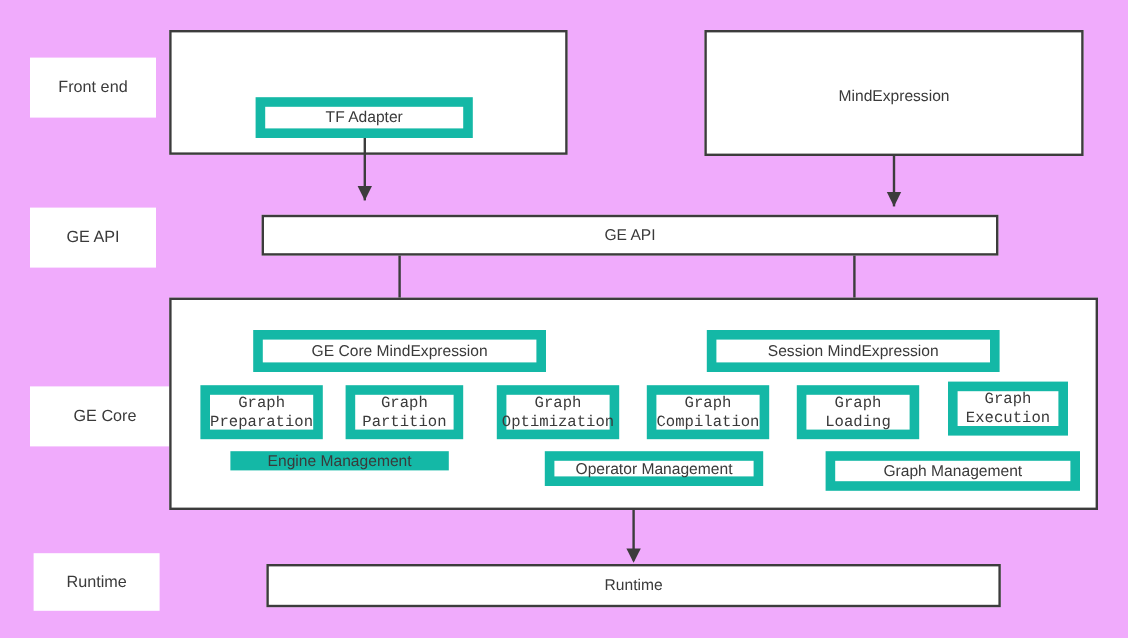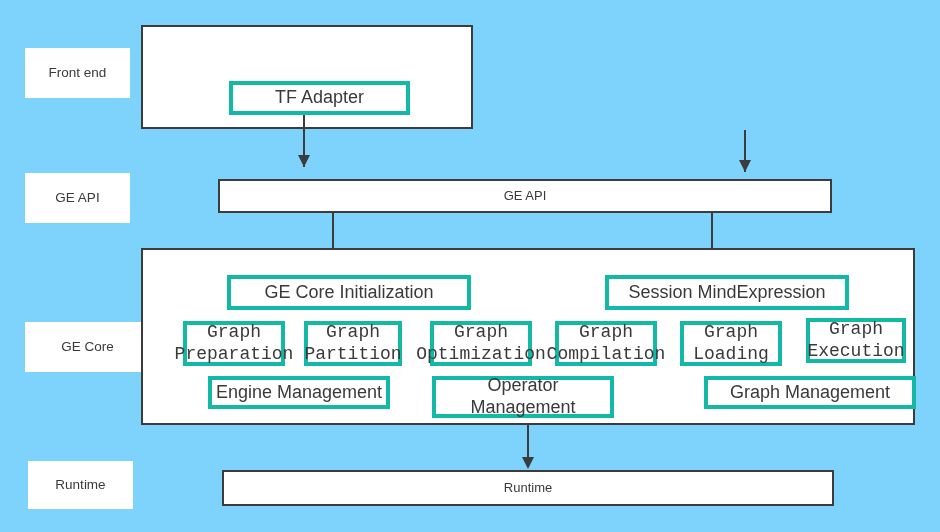--- a/index.html
+++ b/index.html
@@ -4,21 +4,21 @@
 <style>
   html, body {
     margin: 0;
     padding: 0;
     background: #000000;
   }
   #canvas {
     position: relative;
     width: 940px;
     height: 532px;
-    background: #7dd3fc;
+    background: #f0abfc;
     font-family: "Liberation Sans", sans-serif;
     overflow: hidden;
   }
   .box {
     position: absolute;
     background: #ffffff;
     color: #3a3a3a;
     display: flex;
     align-items: center;
     justify-content: center;
@@ -40,23 +40,22 @@
   }
   .container-title {
     position: absolute;
     width: 100%;
     text-align: center;
     color: #3a3a3a;
     font-size: 13px;
   }
   
   .unit {
-    border: 4px solid #14b8a6;
-    font-size: 18px;
-    margin-left: 16px;
+    border: 8px solid #14b8a6;
+    font-size: 13px;
   }
   .bar {
     border: 2px solid #3c3c3c;
     font-size: 13px;
   }
   .two-line {
     white-space: pre-line;
     font-family: Liberation Mono, monospace;
   }
   
@@ -85,38 +84,41 @@
 
   <div class="box layer-label" style="left:25px; top:322px; width:125px; height:50px;">GE Core</div>
 
   <div class="box layer-label" style="left:28px; top:461px; width:105px; height:48px;">Runtime</div>
 
   <div class="box container-box" style="left:141px; top:25px; width:332px; height:104px;">
     <div class="container-title" style="top:30px;margin-top:44px;">Tensorflow</div>
   </div>
   <div class="box unit" style="left:213px; top:81px; width:181px; height:34px;">TF Adapter</div>
 
+  <div class="box container-box" style="left:587px; top:25px; width:316px; height:105px;">
+    <div class="container-title" style="top:45px;">MindExpression</div>
+  </div>
 
   <div class="arrow-line" style="left:303px; top:115px; height:52px;"></div>
   <div class="arrow-head" style="left:298px; top:155px;"></div>
 
   <div class="arrow-line" style="left:744px; top:130px; height:42px;"></div>
   <div class="arrow-head" style="left:739px; top:160px;"></div>
 
   <div class="box bar" style="left:218px; top:179px; width:614px; height:34px;">GE API</div>
 
   <div class="arrow-line" style="left:332px; top:213px; height:48px;"></div>
   <div class="arrow-head" style="left:327px; top:253px;"></div>
 
   <div class="arrow-line" style="left:711px; top:213px; height:48px;"></div>
   <div class="arrow-head" style="left:706px; top:253px;"></div>
 
   <div class="box container-box" style="left:141px; top:248px; width:774px; height:177px;"></div>
 
-  <div class="box unit" style="left:211px; top:275px; width:244px; height:35px;">GE Core Initialization</div>
+  <div class="box unit" style="left:211px; top:275px; width:244px; height:35px;">GE Core MindExpression</div>
 
   <div class="box unit" style="left:589px; top:275px; width:244px; height:35px;">Session MindExpression</div>
 
   <div class="box unit two-line" style="left:167px; top:321px; width:102px; height:45px;">Graph
 Preparation</div>
 
   <div class="box unit two-line" style="left:288px; top:321px; width:98px; height:45px;">Graph
 Partition</div>
 
   <div class="box unit two-line" style="left:414px; top:321px; width:102px; height:45px;">Graph
@@ -124,23 +126,23 @@
 
   <div class="box unit two-line" style="left:539px; top:321px; width:102px; height:45px;">Graph
 Compilation</div>
 
   <div class="box unit two-line" style="left:664px; top:321px; width:102px; height:45px;">Graph
 Loading</div>
 
   <div class="box unit two-line" style="left:790px; top:318px; width:100px; height:45px;">Graph
 Execution</div>
 
-  <div class="box unit" style="left:192px; top:376px; width:182px; height:33px;">Engine Management</div>
+  <div class="box unit" style="left:192px; top:376px; width:182px; height:16px;">Engine Management</div>
 
-  <div class="box unit" style="left:416px; top:376px; width:182px; height:42px;">Operator Management</div>
+  <div class="box unit" style="left:454px; top:376px; width:182px; height:29px;">Operator Management</div>
 
   <div class="box unit" style="left:688px; top:376px; width:212px; height:33px;">Graph Management</div>
 
   <div class="arrow-line" style="left:527px; top:425px; height:42px;"></div>
   <div class="arrow-head" style="left:522px; top:457px;"></div>
 
   <div class="box bar" style="left:222px; top:470px; width:612px; height:36px;">Runtime</div>
 
 </div>
 

